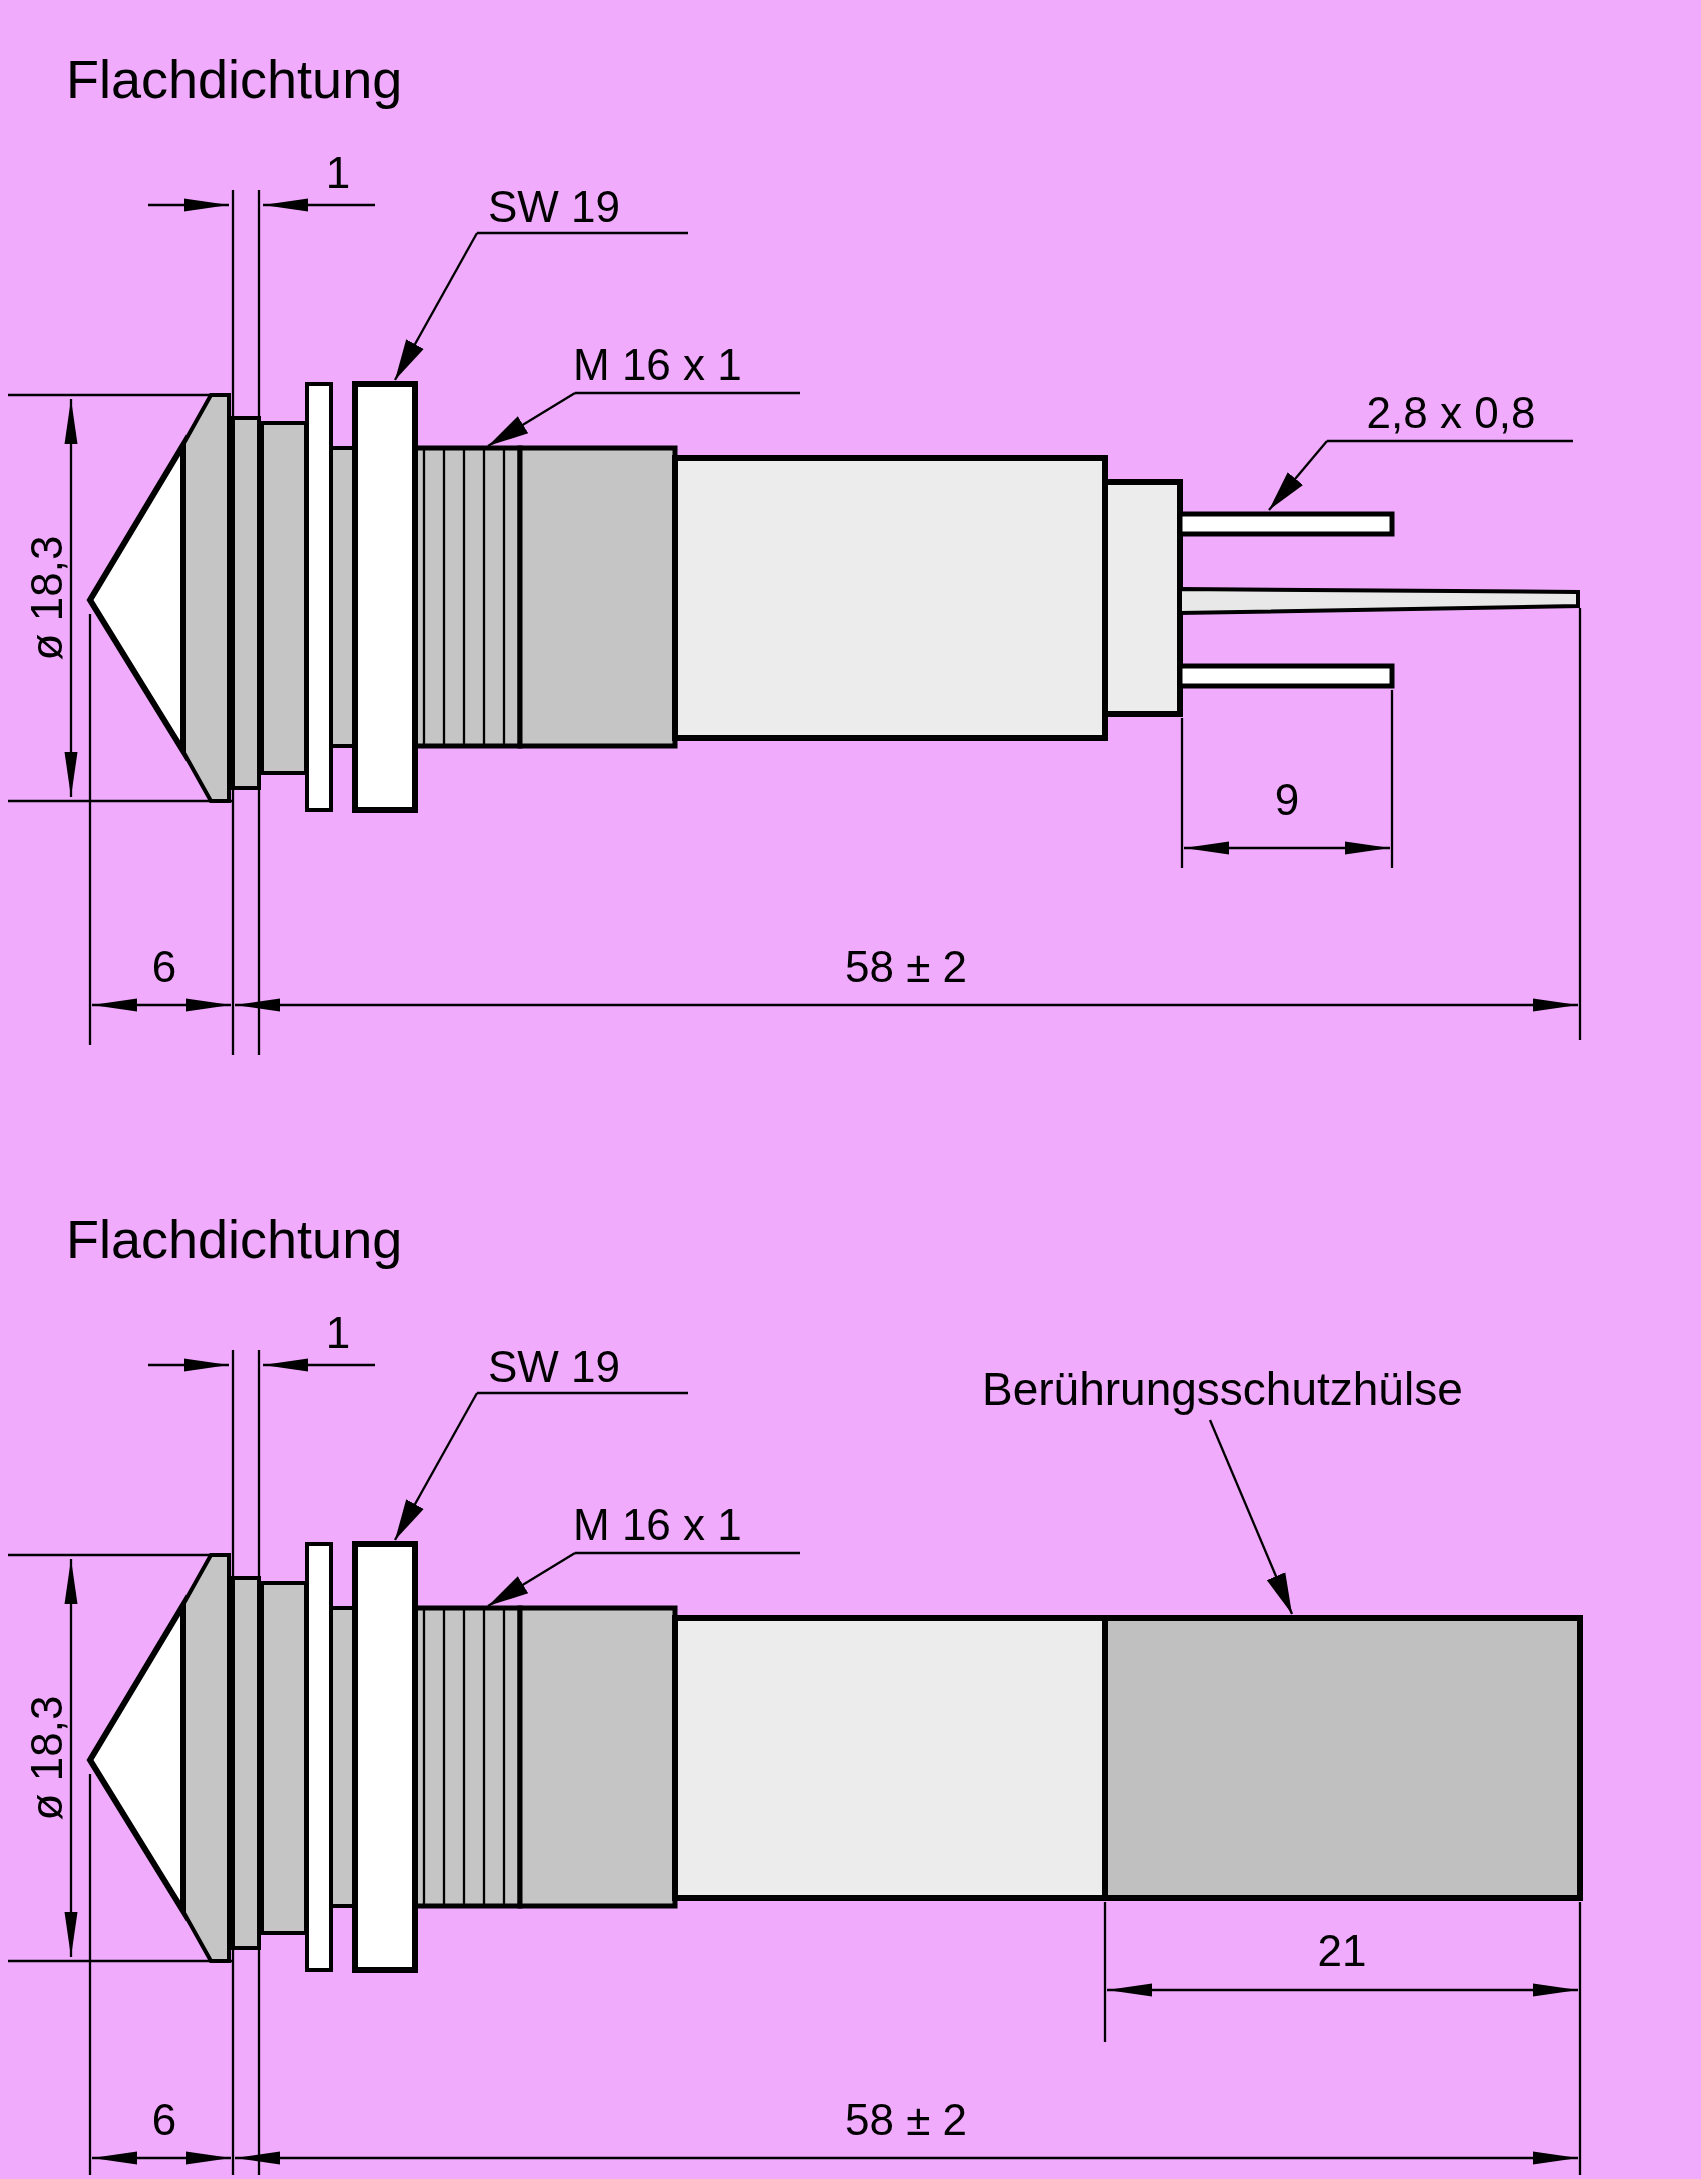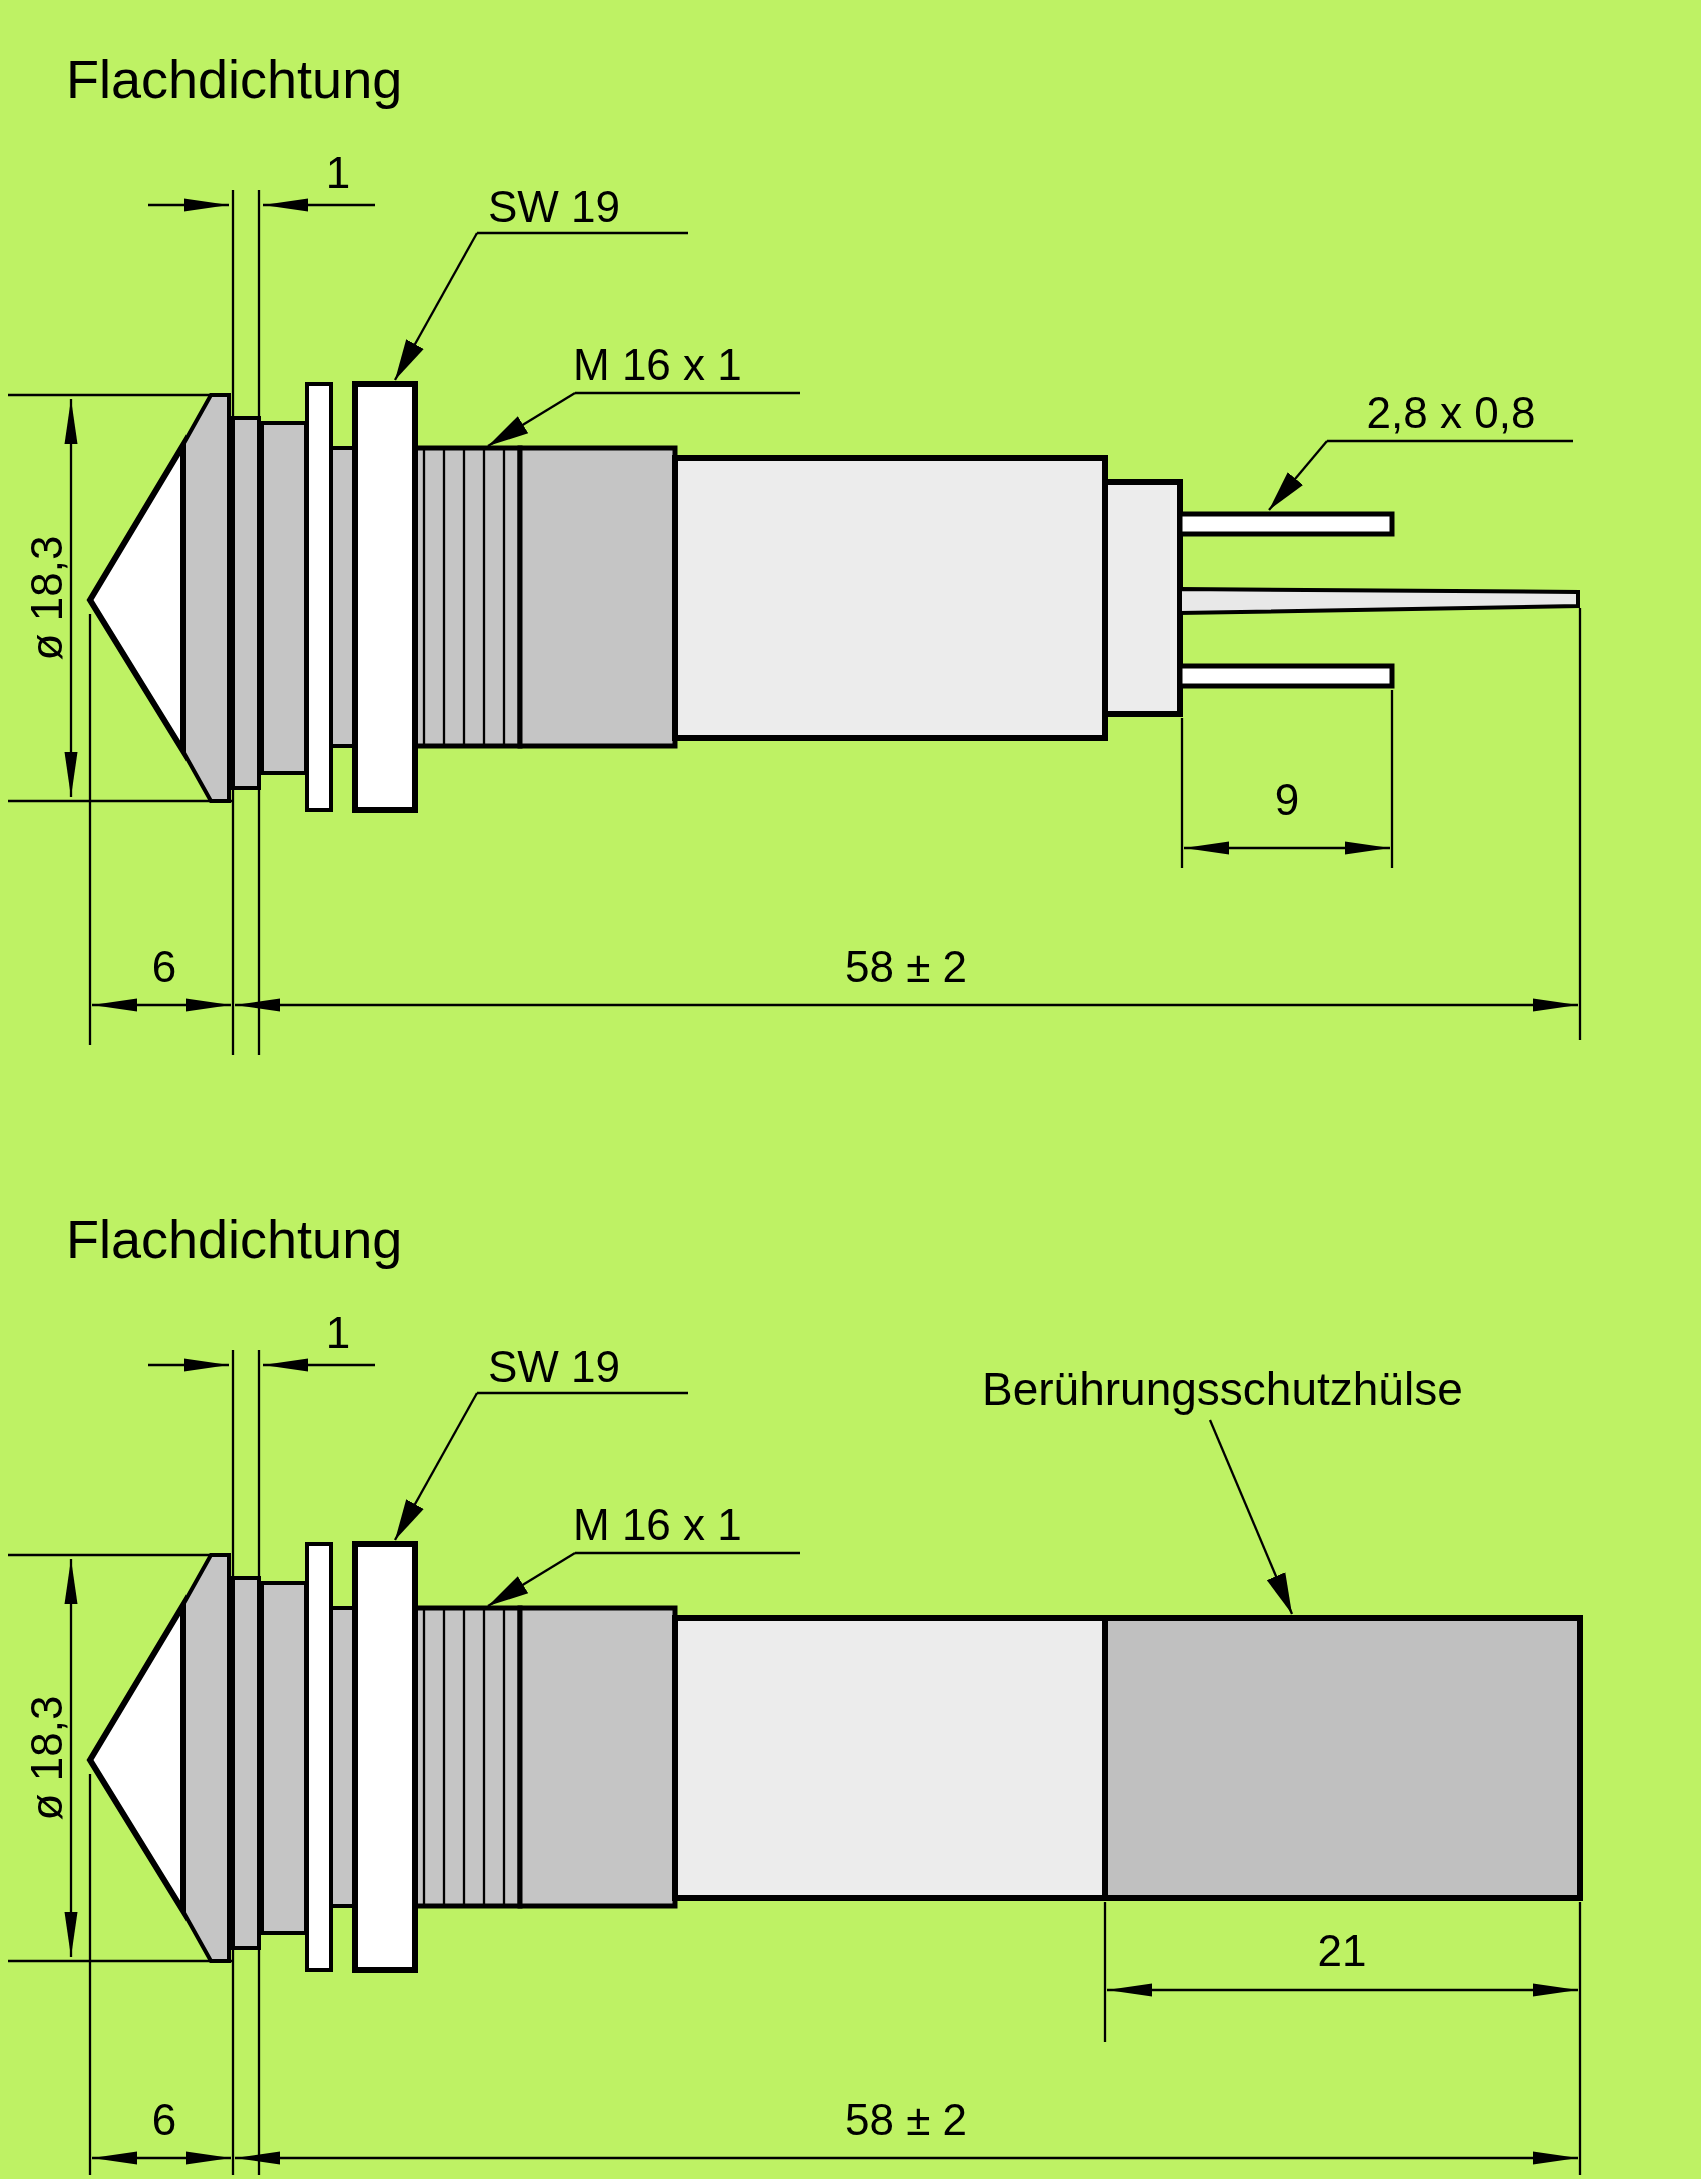--- a/index.html
+++ b/index.html
@@ -1,17 +1,17 @@
 <!DOCTYPE html>
 <html><head>
 <meta charset="utf-8">
 <style>
   html,body{margin:0;padding:0;background:#ffffff;}
   body{font-family:"Liberation Sans", sans-serif;}
-  .stage{width:1701px;height:2179px;position:relative;background:#bef264;overflow:hidden;}
+  .stage{width:1701px;height:2179px;position:relative;background:#f0abfc;overflow:hidden;}
   svg{display:block}
   
   .thin{stroke:#000;stroke-width:2.3;fill:none;}
   .outline4{stroke:#000;stroke-width:4;}
   .outline5{stroke:#000;stroke-width:5;}
   .outline6{stroke:#000;stroke-width:6;}
   .whitepart{fill:#ffffff;}
   .graypart{fill:#c5c5c5;}
   .graypart2{fill:#c0c0c0;}
   .lightpart{fill:#ececec;}

